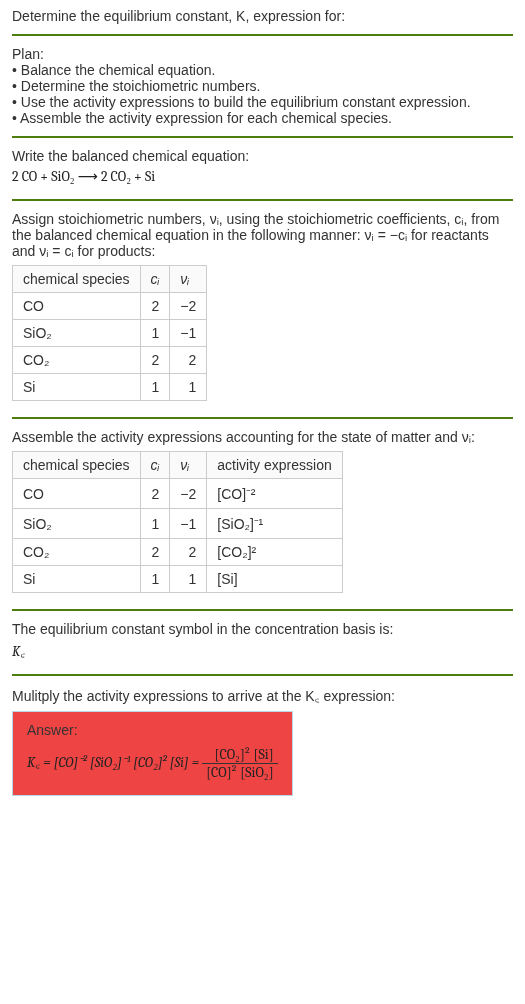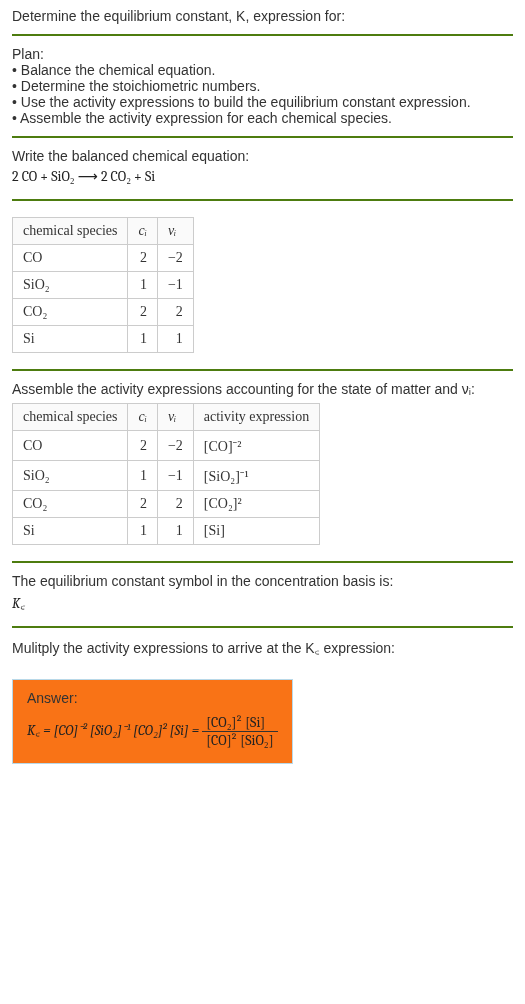--- a/index.html
+++ b/index.html
@@ -1,26 +1,26 @@
 <!DOCTYPE html>
 <html><head>
 <meta charset="utf-8">
 <style>
 html,body{margin:0;padding:0;font-family:"Segoe UI",Arial,sans-serif;font-size:14px;color:#333;background:#fff;width:525px}
 .page{padding:8px 12px}
 .section{border-top:2px solid #4d7c0f;padding:10px 0}
 .section:first-child{border-top:none;padding-top:0}
 .eq{font-family:"Cambria","Times New Roman",serif;color:#222;margin:4px 0}
 table{border-collapse:collapse;margin:6px 0}
-td,th{border:1px solid #ccc;padding:5px 10px;text-align:left;font-family:Liberation Serif, serif;font-weight:normal}
+td,th{border:1px solid #ccc;padding:5px 10px;text-align:left;font-family:Liberation Sans, sans-serif;font-weight:normal}
 th{background:#fafafa}
 .num{text-align:right}
-.answer{background:#f97316;border:1px solid #b8d8e8;padding:10px 14px;display:inline-block;margin-top:22px}
+.answer{background:#ef4444;border:1px solid #b8d8e8;padding:10px 14px;display:inline-block;margin-top:6px}
 .answer-label{margin-bottom:8px}
-.frac{display:inline-block;vertical-align:middle;text-align:left}
+.frac{display:inline-block;vertical-align:middle;text-align:right}
 .frac .nu{display:block;border-bottom:1px solid #333;padding:0 4px}
 .frac .de{display:block;padding:0 4px}
 .i{font-style:italic}
 </style>
 </head>
 <body>
 
 <div class="page">
 
   <div class="section">
@@ -34,20 +34,21 @@
     <div>• <span>Use the activity expressions to build the equilibrium constant expression.</span></div>
     <div>• <span>Assemble the activity expression for each chemical species.</span></div>
   </div>
 
   <div class="section">
     <div>Write the balanced chemical equation:</div>
     <div class="eq">2 CO + SiO₂ ⟶ 2 CO₂ + Si</div>
   </div>
 
   <div class="section">
+    <div>Assign stoichiometric numbers, νᵢ, using the stoichiometric coefficients, cᵢ, from the balanced chemical equation in the following manner: νᵢ = −cᵢ for reactants and νᵢ = cᵢ for products:</div>
     <table>
       <tbody>
           <tr>
         <th>chemical species</th>
         <th class="i">cᵢ</th>
         <th class="i">νᵢ</th>
       </tr>
       <tr>
         <td>CO</td>
         <td class="num">2</td>

